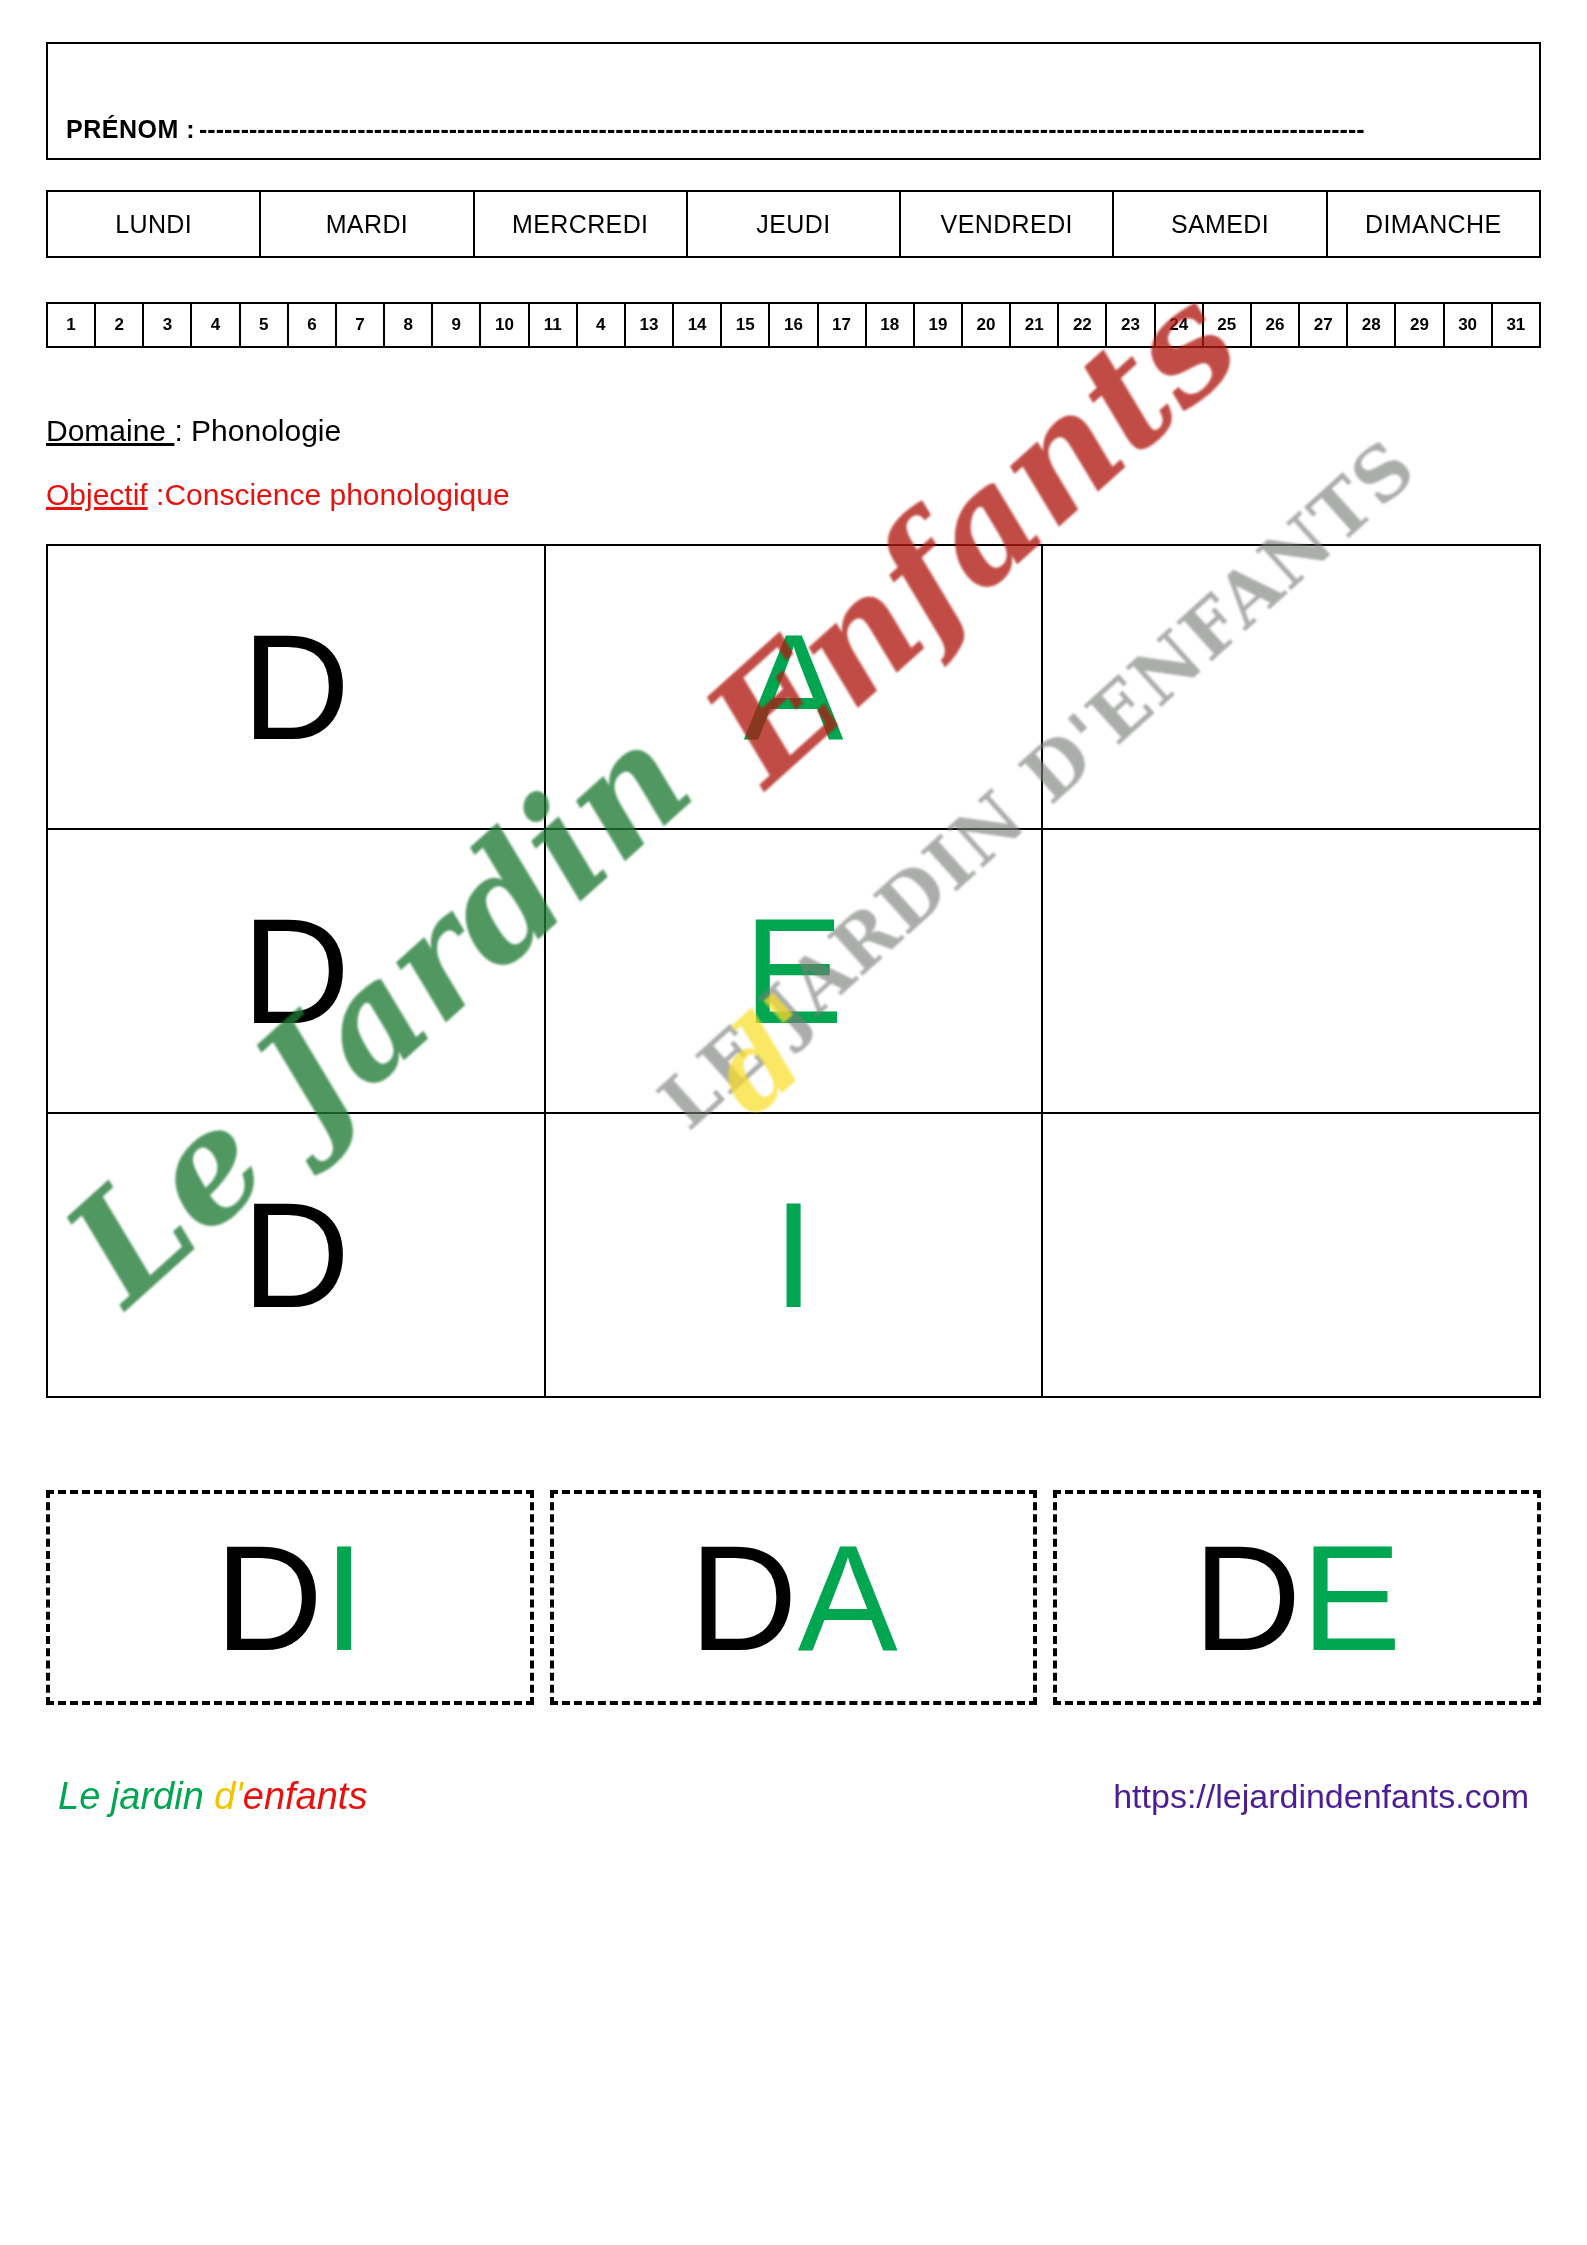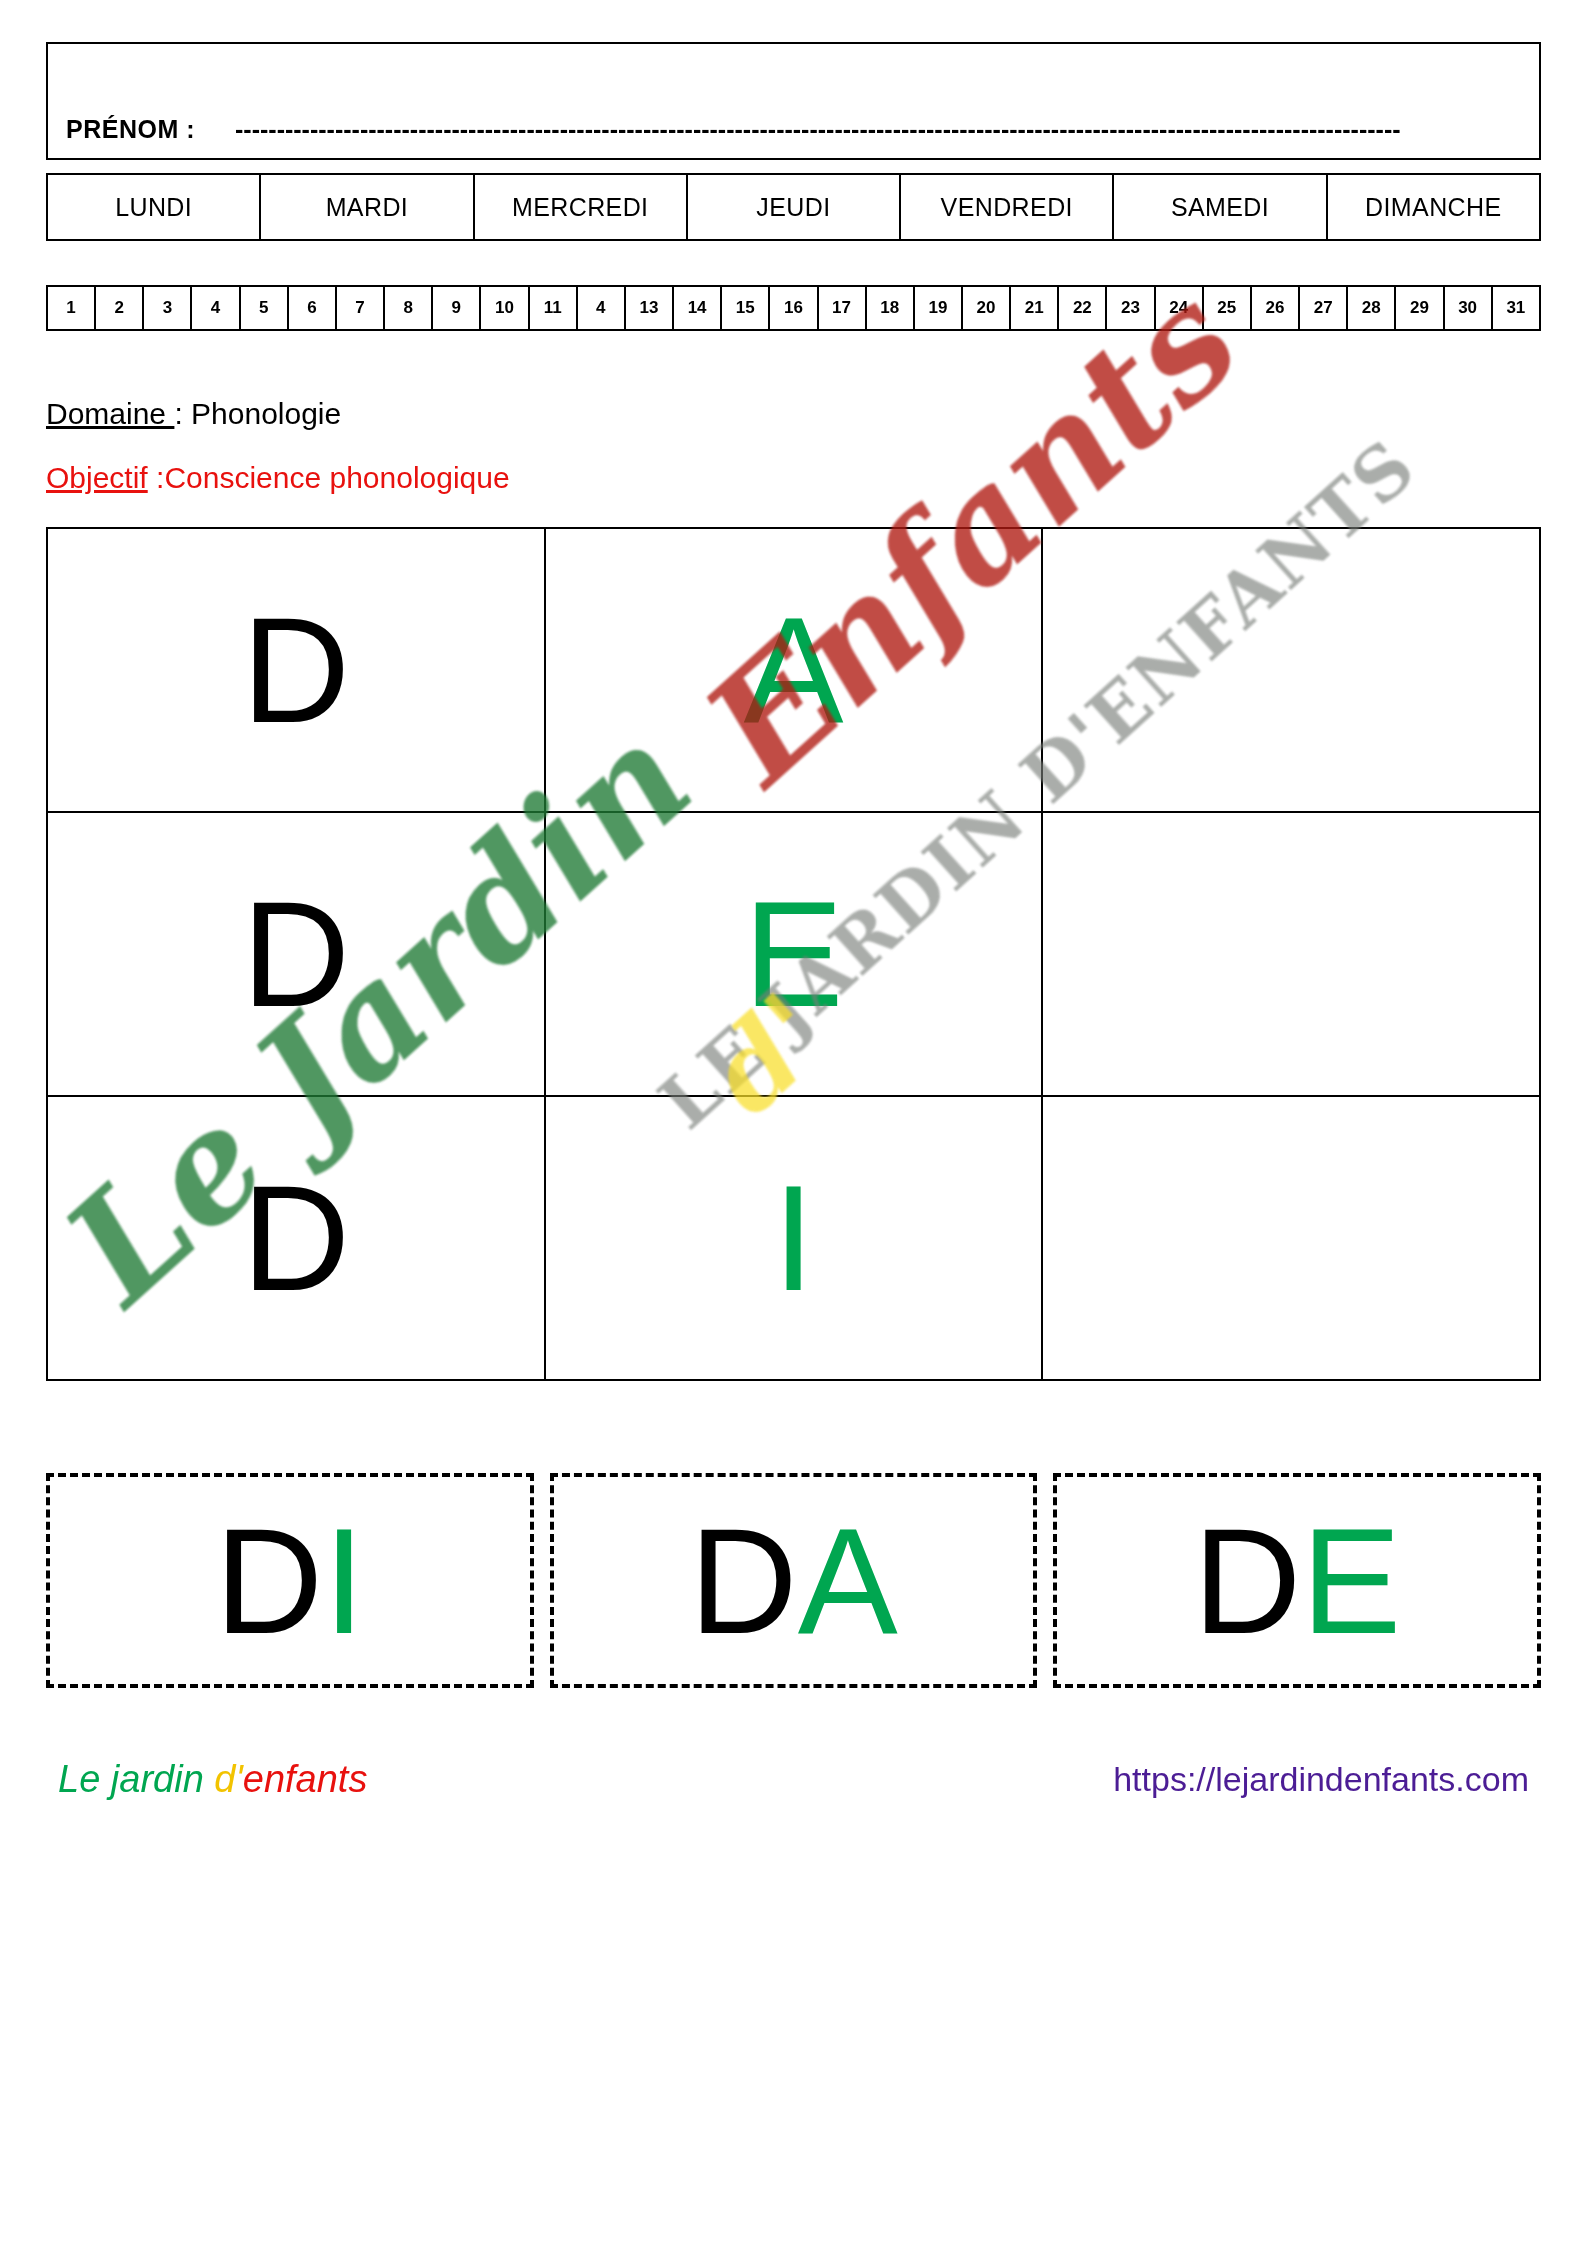--- a/index.html
+++ b/index.html
@@ -24,21 +24,20 @@
   }
 
   
   .prenom-box {
     border: 2px solid #000;
     height: 118px;
     display: flex;
     align-items: flex-end;
     padding: 0 18px 14px 18px;
     box-sizing: border-box;
-    gap: 36px;
   }
   .prenom-label {
     font-size: 25px;
     font-weight: bold;
     letter-spacing: 0.5px;
     white-space: nowrap;
   }
   .prenom-dots {
     font-size: 25px;
     font-weight: bold;
@@ -52,21 +51,21 @@
   table.grid {
     border-collapse: collapse;
     width: 100%;
     table-layout: fixed;
   }
   table.grid td {
     border: 2px solid #000;
     text-align: center;
     vertical-align: middle;
   }
-  .days { margin-top: 13px; border-radius: 23px; }
+  .days { margin-top: 30px; border-radius: 23px; }
   .days td {
     height: 62px;
     font-size: 25px;
     letter-spacing: 0.4px;
   }
 
   
   .numbers { margin-top: 44px; }
   .numbers td {
     height: 42px;

